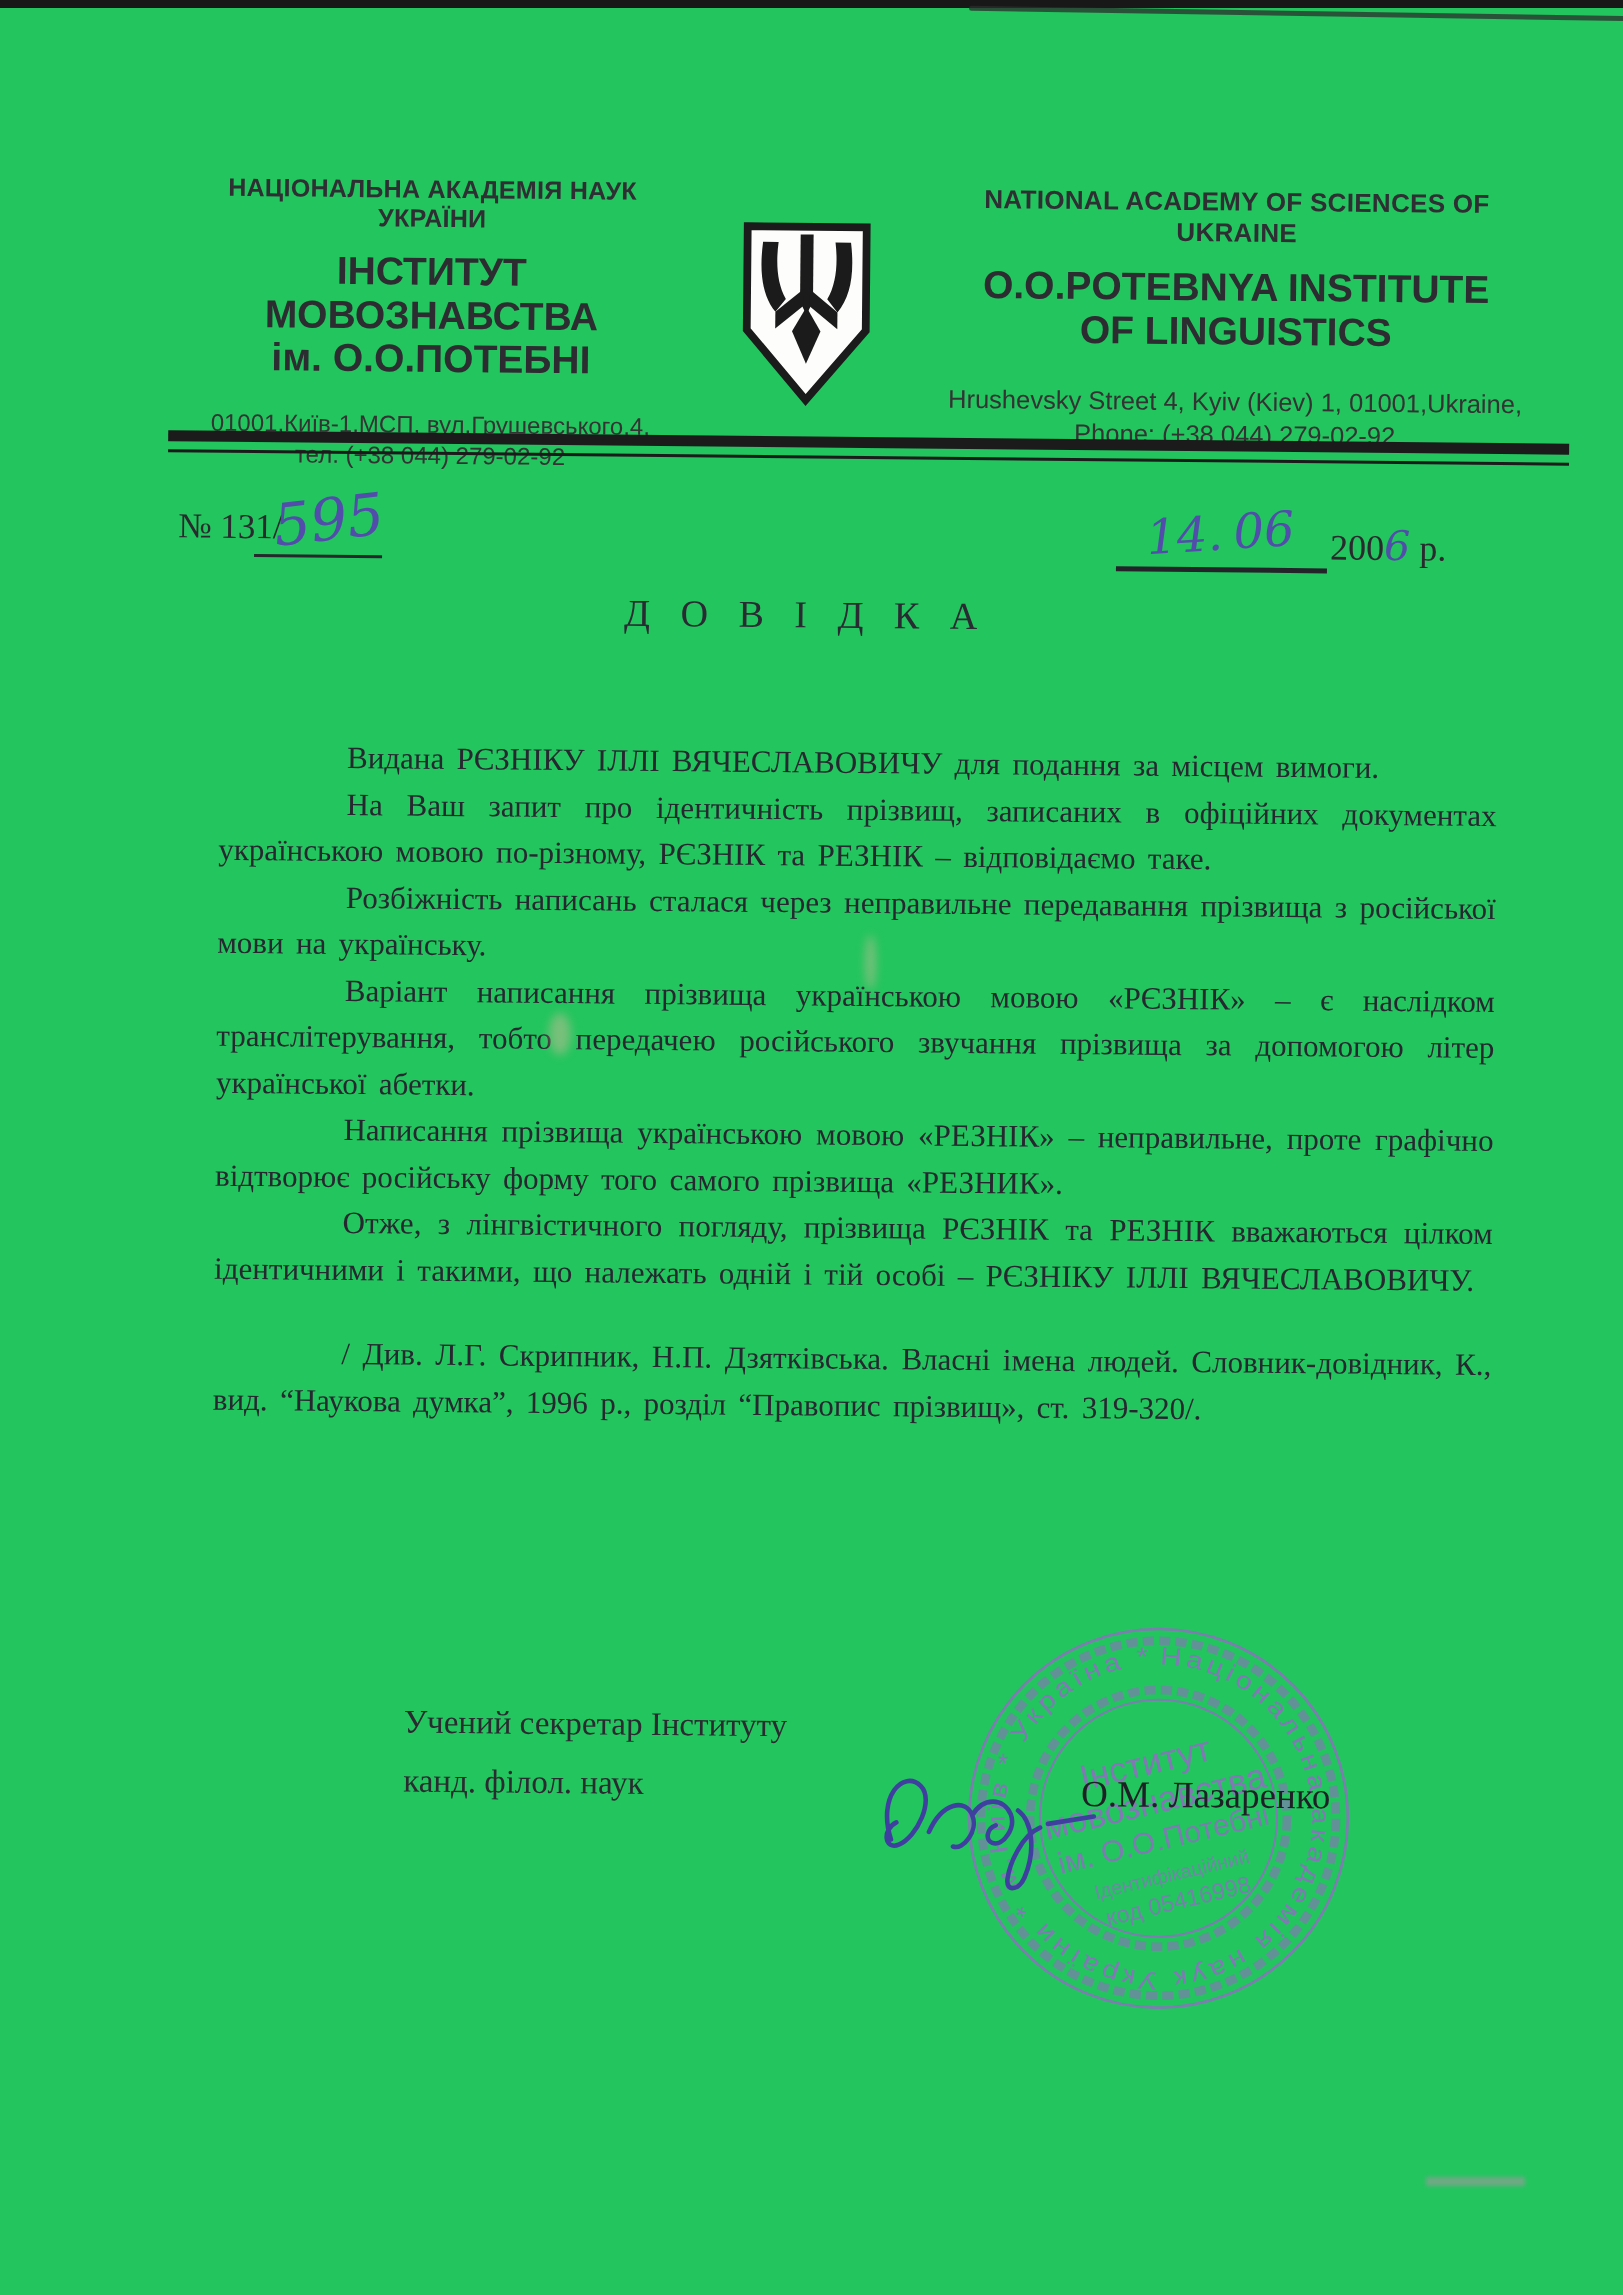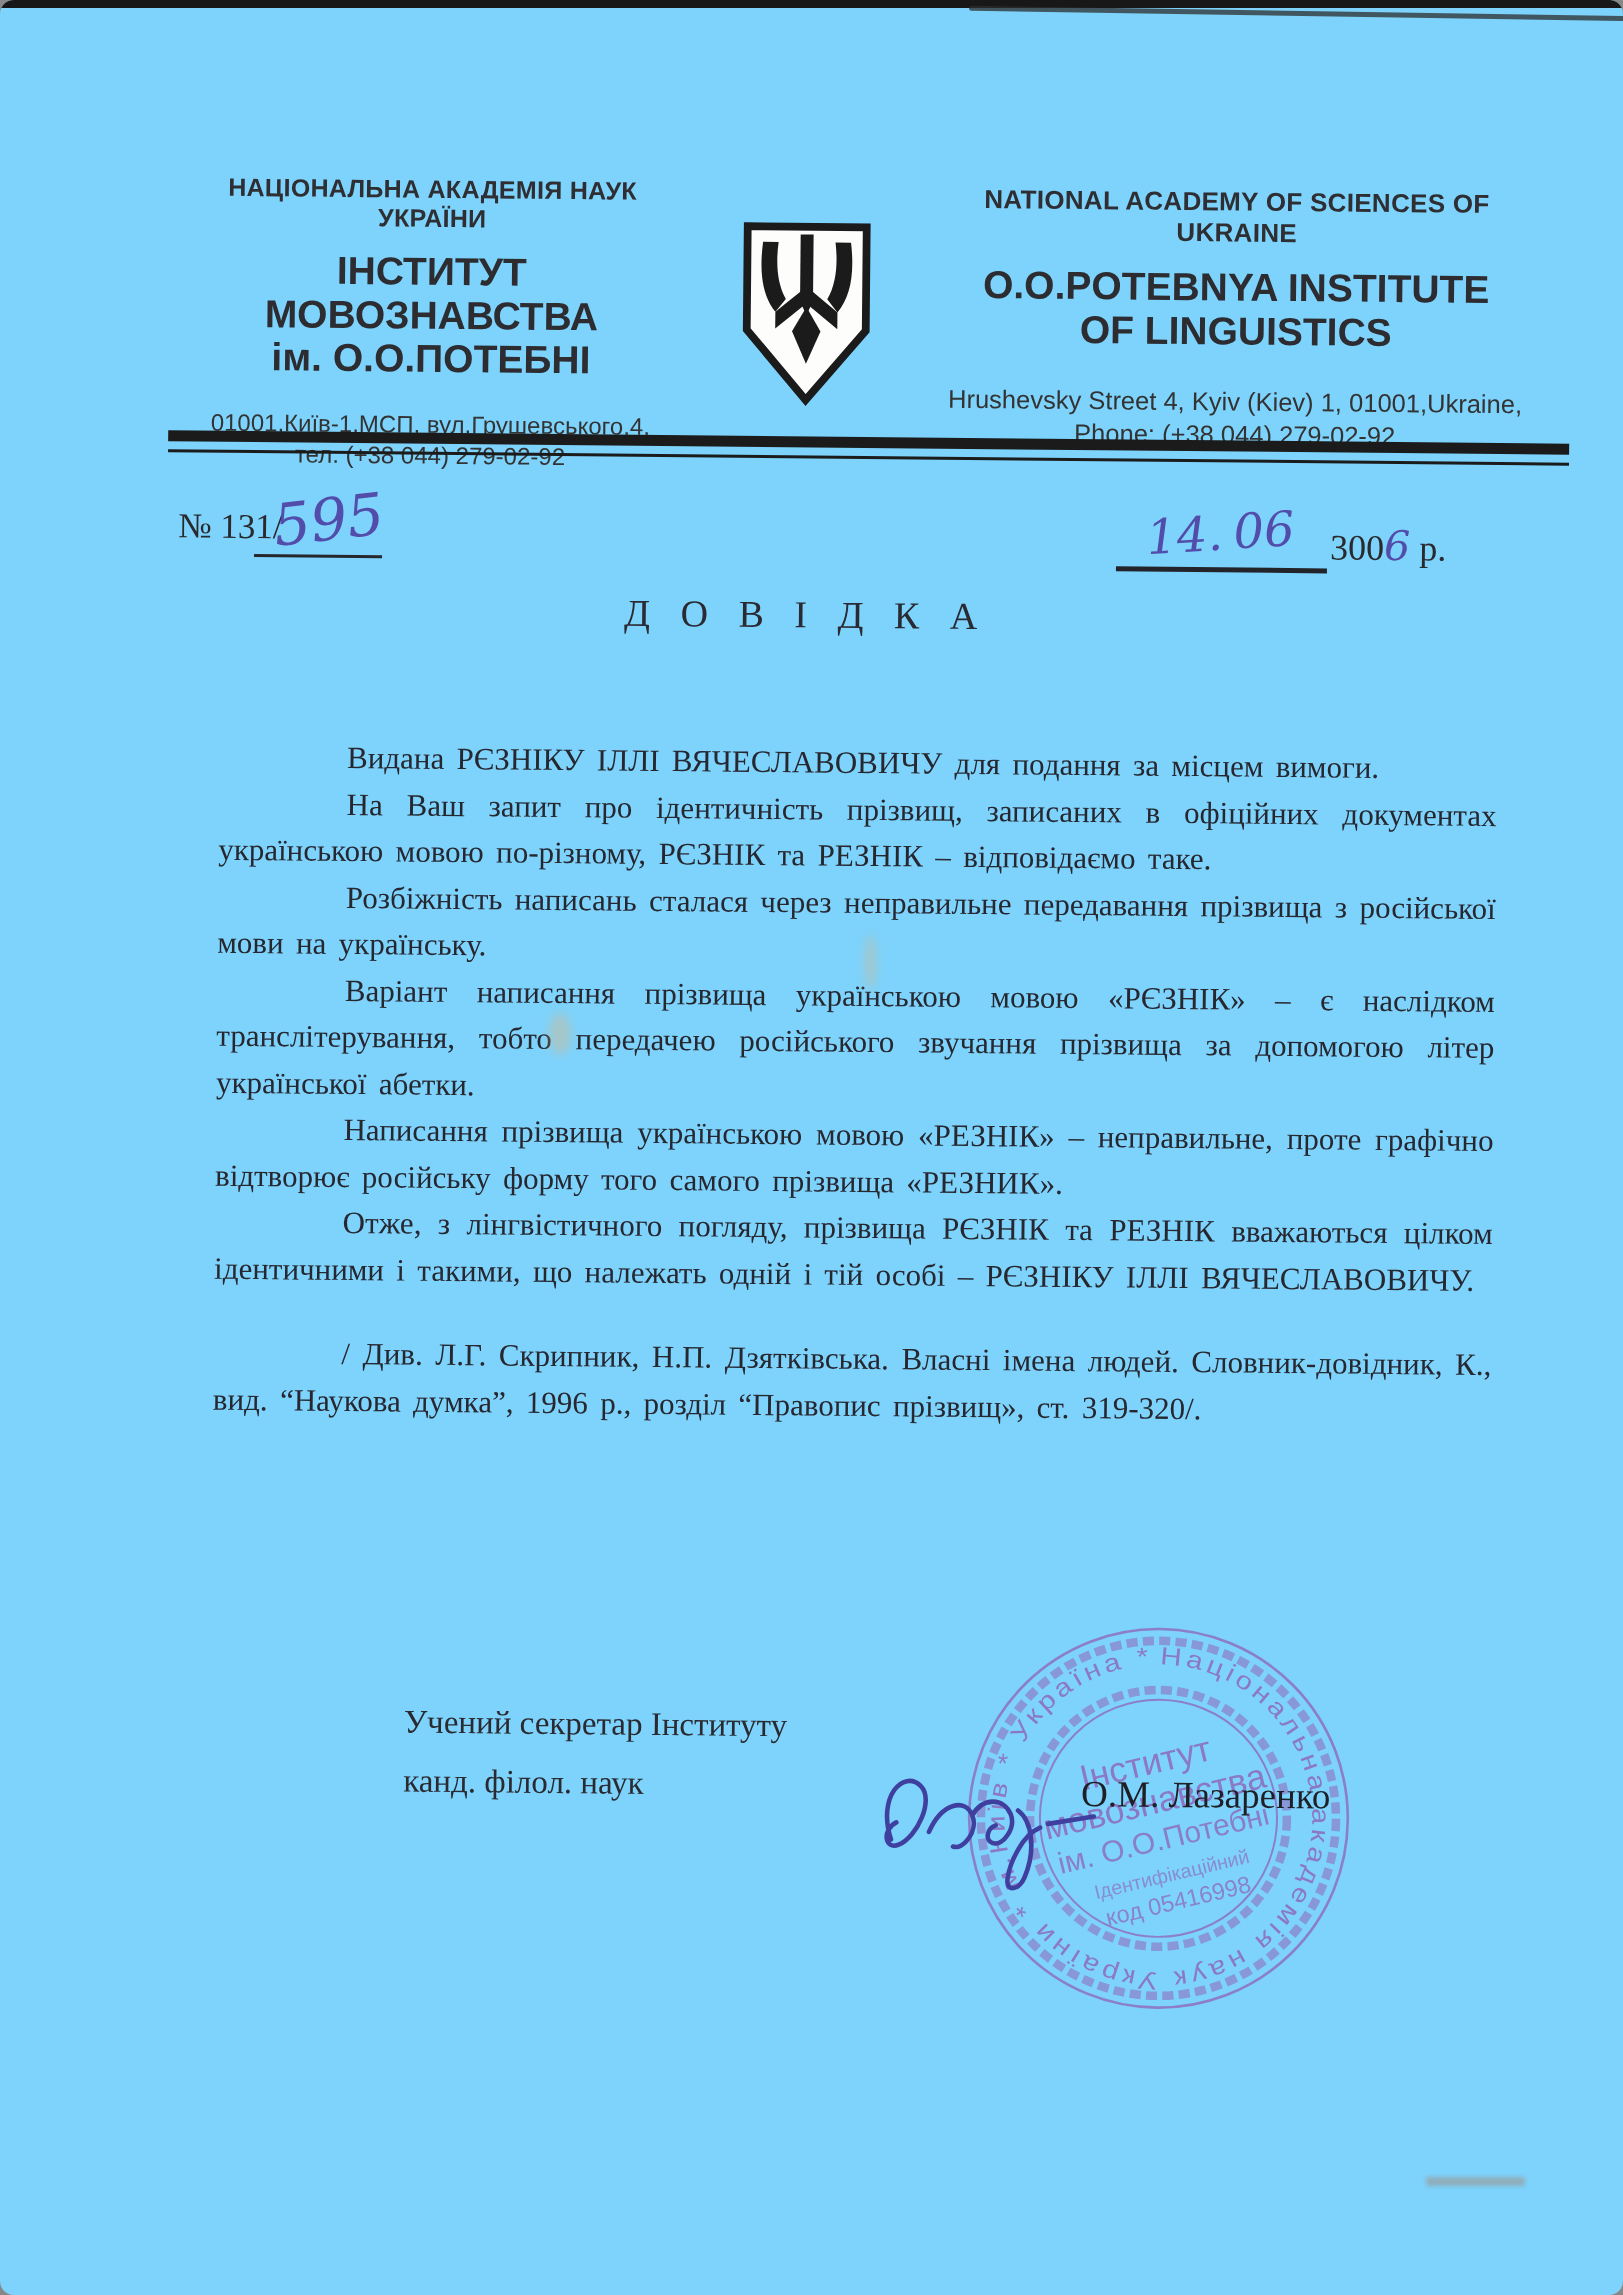--- a/index.html
+++ b/index.html
@@ -1,23 +1,22 @@
 <!DOCTYPE html>
 <html style="font-size:10.5px"><head>
 <meta charset="utf-8">
 <style>
   html,body{margin:0;padding:0;background:#888;}
   .page{
     position:relative;
     width:1623px;height:2295px;
-    background:#7dd3fc;
+    background:#22c55e;
     overflow:hidden;
     font-family:"Liberation Serif",serif;
     color:#262626;
-    border-radius:14px;
   }
   
   .scan-edge-top{position:absolute;left:0;top:0;width:1623px;height:7.9px;background:#181818;}
   .scan-edge-curl{position:absolute;left:969px;top:10.5px;width:661px;height:4.6px;background:#2c2c2c;opacity:.75;transform:rotate(0.9deg);border-radius:2.6px;}
   .smudge{position:absolute;background:#cdbb98;filter:blur(4.6px);opacity:.5;border-radius:50%;}
   .watermark-smudge{position:absolute;left:1426px;top:2177px;width:99px;height:8.5px;background:#9a9a9a;filter:blur(2px);opacity:.65;}
   
   .tilt{position:absolute;inset:0;transform:rotate(0.55deg);transform-origin:39px 39px;}
 
   
@@ -110,21 +109,21 @@
     <div class="rule-thick"></div>
     <div class="rule-thin"></div>
 
     <div class="no-label">№ 131/</div>
     <div class="no-underline"></div>
     <div class="no-value handwriting">595</div>
 
     <div class="date-underline"></div>
     <div class="date-day handwriting">14.</div>
     <div class="date-month handwriting">06</div>
-    <div class="date-year"><span>300</span><span class="handwriting">6</span><span> р.</span></div>
+    <div class="date-year"><span>200</span><span class="handwriting">6</span><span> р.</span></div>
 
     <div class="doc-title">Д О В І Д К А</div>
 
     <div class="body-text">
       <p>Видана РЄЗНІКУ ІЛЛІ ВЯЧЕСЛАВОВИЧУ для подання за місцем вимоги.</p>
       <p>На Ваш запит про ідентичність прізвищ, записаних в офіційних документах українською мовою по-різному, РЄЗНІК та РЕЗНІК – відповідаємо таке.</p>
       <p>Розбіжність написань сталася через неправильне передавання прізвища з російської мови на українську.</p>
       <p>Варіант написання прізвища українською мовою «РЄЗНІК» – є наслідком транслітерування, тобто передачею російського звучання прізвища за допомогою літер української абетки.</p>
       <p>Написання прізвища українською мовою «РЕЗНІК» – неправильне, проте графічно відтворює російську форму того самого прізвища «РЕЗНИК».</p>
       <p>Отже, з лінгвістичного погляду, прізвища РЄЗНІК та РЕЗНІК вважаються цілком ідентичними і такими, що належать одній і тій особі – РЄЗНІКУ ІЛЛІ ВЯЧЕСЛАВОВИЧУ.</p>

